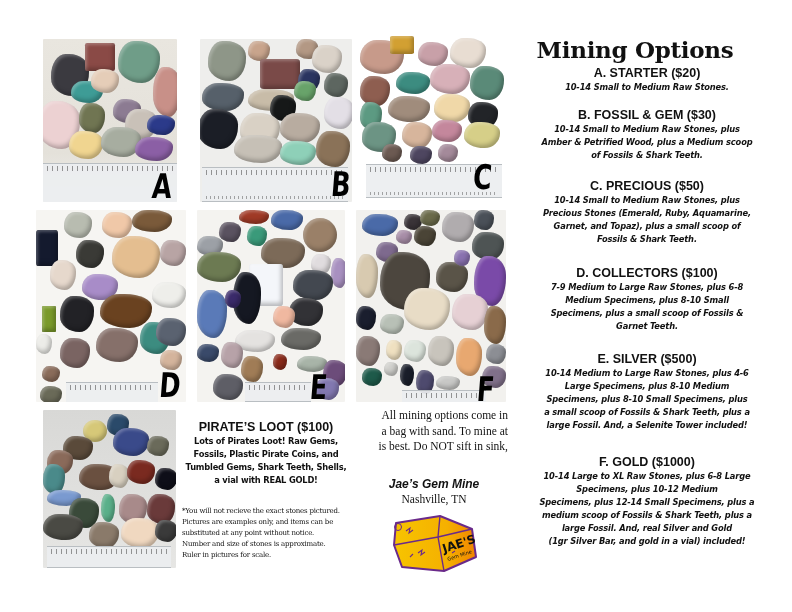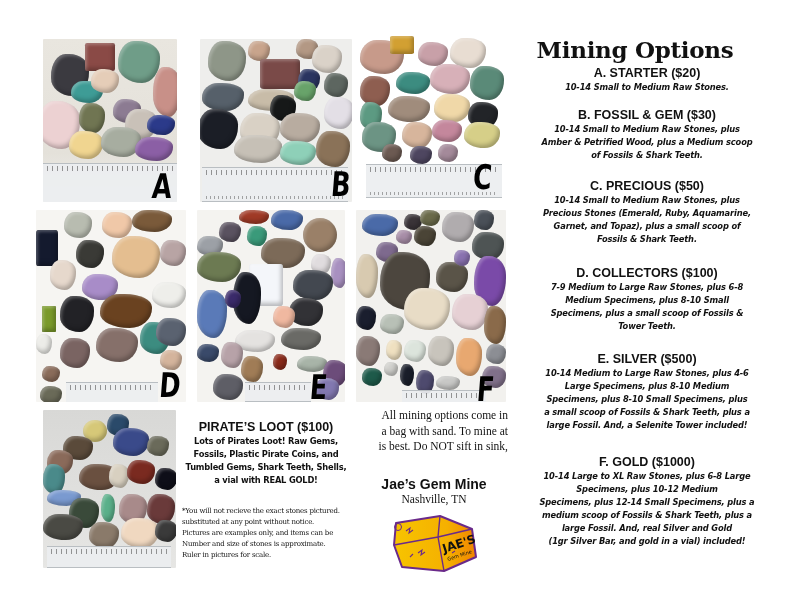--- a/index.html
+++ b/index.html
@@ -14,21 +14,21 @@
   .title{position:absolute;left:515px;top:36px;width:240px;text-align:center;font-family:"DejaVu Serif",serif;font-weight:bold;font-size:23px;letter-spacing:-.3px;}
   .opt{position:absolute;left:514px;width:266px;text-align:center;}
   .opt .h{font-family:"Liberation Sans",sans-serif;font-weight:bold;font-size:12.5px;line-height:15px;}
   .opt .d{font-family:"DejaVu Sans",sans-serif;font-style:italic;font-weight:bold;font-size:8.3px;line-height:13px;letter-spacing:-.15px;}
   .pirate{position:absolute;left:178px;top:420px;width:176px;text-align:center;}
   .pirate .h{font-family:"Liberation Sans",sans-serif;font-weight:bold;font-size:12.5px;line-height:15px;}
   .pirate .d{font-family:"DejaVu Sans",sans-serif;font-weight:bold;font-size:8.3px;line-height:13px;letter-spacing:-.2px;}
   .disclaimer{position:absolute;left:182px;top:506px;width:180px;font-family:"DejaVu Serif",serif;font-size:7px;line-height:11px;letter-spacing:-.2px;}
   .note{position:absolute;left:360px;top:408px;width:148px;text-align:right;font-family:"Liberation Serif",serif;font-size:11.5px;line-height:15.5px;}
   .brand{position:absolute;left:360px;top:477px;width:148px;text-align:center;}
-  .brand .n{font-family:"Liberation Sans",sans-serif;font-weight:bold;font-size:14px;line-height:15px;}
+  .brand .n{font-family:"Liberation Sans",sans-serif;font-weight:bold;font-size:12px;line-height:15px;font-style:italic;}
   .brand .c{font-family:"Liberation Serif",serif;font-size:11.5px;line-height:15px;}
   .logo{position:absolute;left:388px;top:513px;width:92px;height:62px;}
 </style>
 </head>
 <body>
 
 <div class="photo" style="left:43px;top:39px;width:134px;height:163px;">
   <div class="bg" style="background:linear-gradient(180deg,#e9e6df 0%,#e4e1da 70%,#f0f0ee 100%);"></div>
   <div class="rock" style="left:8px;top:15px;width:38px;height:42px;background:#3b3a40;"></div>
   <div class="rock" style="left:42px;top:4px;width:30px;height:28px;background:#8a4a46;border-radius:8%;"></div>
@@ -255,21 +255,21 @@
   <div class="d">Precious Stones (Emerald, Ruby, Aquamarine,</div>
   <div class="d">Garnet, and Topaz), plus a small scoop of</div>
   <div class="d">Fossils &amp; Shark Teeth.</div>
 </div>
 
 <div class="opt" style="top:266px;">
   <div class="h">D. COLLECTORS ($100)</div>
   <div class="d">7-9 Medium to Large Raw Stones, plus 6-8</div>
   <div class="d">Medium Specimens, plus 8-10 Small</div>
   <div class="d">Specimens, plus a small scoop of Fossils &amp;</div>
-  <div class="d">Tower Teeth.</div>
+  <div class="d">Garnet Teeth.</div>
 </div>
 
 <div class="opt" style="top:352px;">
   <div class="h">E. SILVER ($500)</div>
   <div class="d">10-14 Medium to Large Raw Stones, plus 4-6</div>
   <div class="d">Large Specimens, plus 8-10 Medium</div>
   <div class="d">Specimens, plus 8-10 Small Specimens, plus</div>
   <div class="d">a small scoop of Fossils &amp; Shark Teeth,  plus a</div>
   <div class="d">large Fossil. And, a Selenite Tower included!</div>
 </div>
@@ -287,22 +287,22 @@
 <div class="pirate">
   <div class="h">PIRATE’S LOOT ($100)</div>
   <div class="d">Lots of Pirates Loot! Raw Gems,</div>
   <div class="d">Fossils, Plastic Pirate Coins, and</div>
   <div class="d">Tumbled Gems, Shark Teeth, Shells,</div>
   <div class="d">a vial with REAL GOLD!</div>
 </div>
 
 <div class="disclaimer">
   <div>*You will not recieve the exact stones pictured.</div>
+  <div>Pictures are examples only, and items can be</div>
   <div>substituted at any point without notice.</div>
-  <div>Pictures are examples only, and items can be</div>
   <div>Number and size of stones is approximate.</div>
   <div>Ruler in pictures for scale.</div>
 </div>
 
 <div class="note">
   <div>All mining options come in</div>
   <div>a bag with sand. To mine at</div>
   <div>is best. Do NOT sift in sink,</div>
 </div>
 

